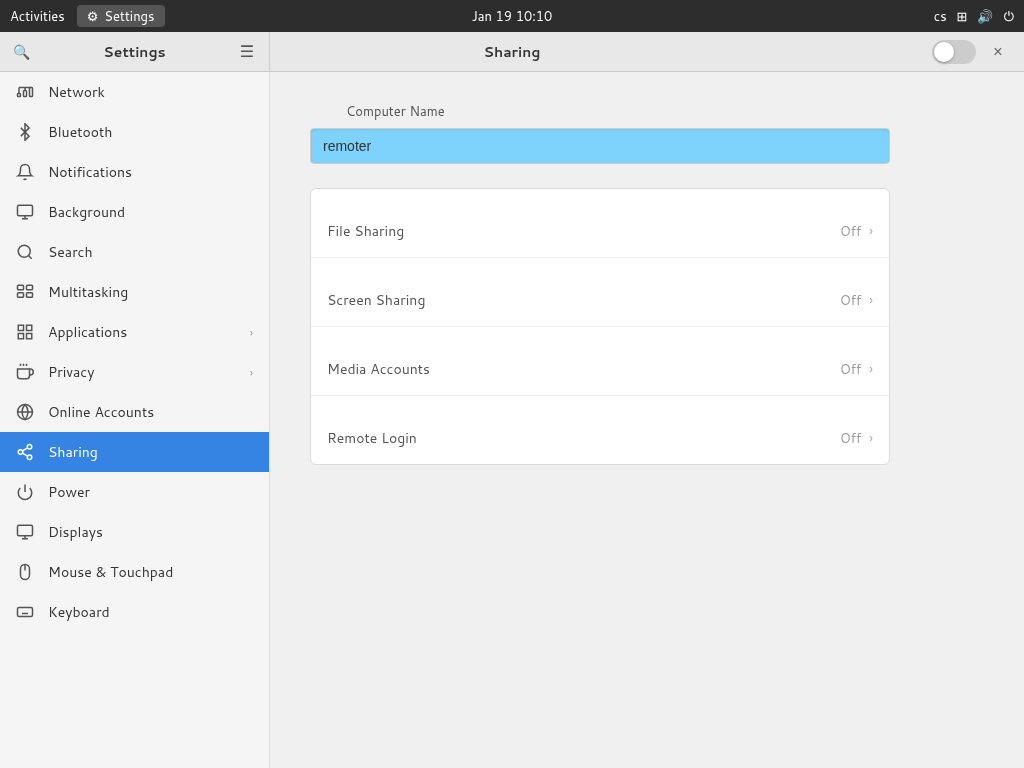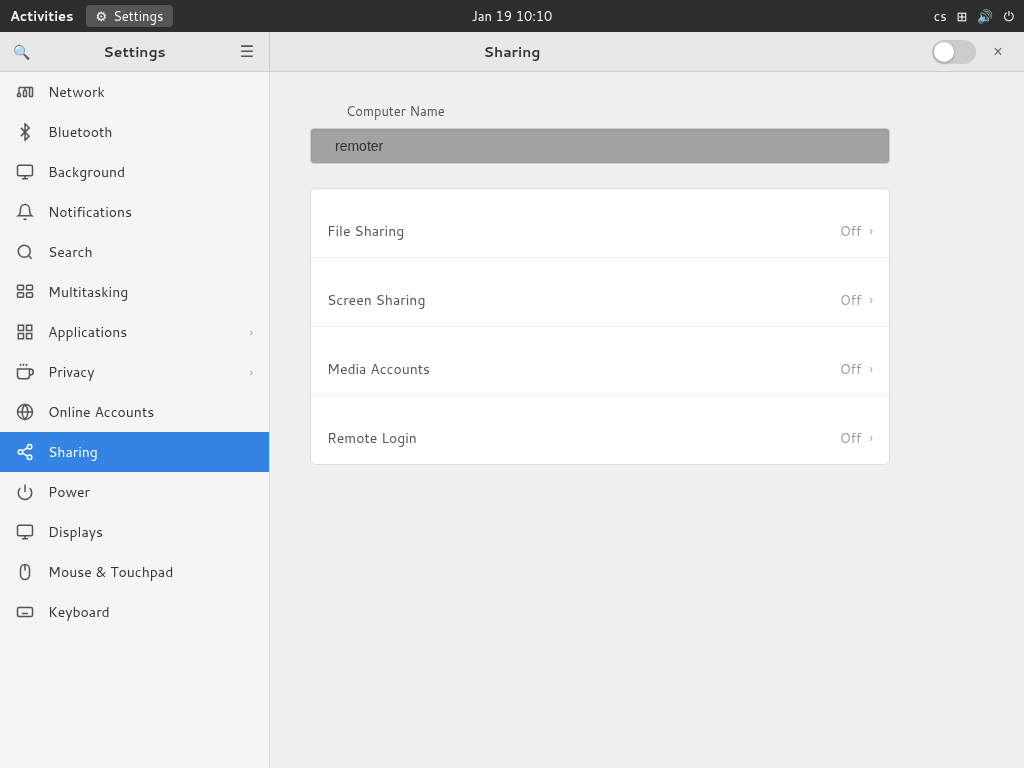--- a/index.html
+++ b/index.html
@@ -10,21 +10,21 @@
       height: 32px;
       background: #2d2d2d;
       display: flex;
       align-items: center;
       justify-content: space-between;
       padding: 0 10px;
       color: #fff;
       font-size: 13px;
     }
     .topbar-left { display: flex; align-items: center; gap: 12px; }
-    .topbar-activities { font-size: 13px; font-weight: 700; cursor: pointer; }
+    .topbar-activities { font-size: 13px; font-weight: 400; cursor: pointer; }
     .topbar-settings-btn {
       background: #555;
       border-radius: 4px;
       padding: 2px 10px;
       display: flex; align-items: center; gap: 6px;
       color: #fff; font-size: 13px;
     }
     .topbar-center { position: absolute; left: 50%; transform: translateX(-50%); color: #fff; font-size: 13px; }
     .topbar-right { display: flex; align-items: center; gap: 10px; color: #fff; font-size: 13px; }
 
@@ -183,22 +183,22 @@
       color: #555;
       margin-bottom: 8px;
       font-weight: 500;
       margin-left: 36px;
     }
     .computer-name-input {
       width: 580px;
       height: 36px;
       border: 1px solid #ccc;
       border-radius: 4px;
-      background: #a3a3a3;
-      padding: 0 24px;
+      background: #7dd3fc;
+      padding: 0 12px;
       font-size: 14px;
       color: #333;
       outline: none;
       margin-bottom: 24px;
       box-shadow: inset 0 1px 3px rgba(0,0,0,0.08);
     }
     .sharing-list {
       width: 580px;
       background: #fff;
       border-radius: 6px;
@@ -292,35 +292,35 @@
           <span class="sidebar-icon">
             <svg class="icon-svg" viewBox="0 0 24 24" fill="none" stroke="currentColor" stroke-width="2">
               <polyline points="6.5 6.5 17.5 17.5 12 23 12 1 17.5 6.5 6.5 17.5"></polyline>
             </svg>
           </span>
           <span class="sidebar-label">Bluetooth</span>
         </div>
         <div class="sidebar-item">
           <span class="sidebar-icon">
             <svg class="icon-svg" viewBox="0 0 24 24" fill="none" stroke="currentColor" stroke-width="2">
+              <path d="M18 8A6 6 0 0 0 6 8c0 7-3 9-3 9h18s-3-2-3-9"></path>
+              <path d="M13.73 21a2 2 0 0 1-3.46 0"></path>
+            </svg>
+          </span>
+          <span class="sidebar-label">Notifications</span>
+        </div>
+        <div class="sidebar-item">
+          <span class="sidebar-icon">
+            <svg class="icon-svg" viewBox="0 0 24 24" fill="none" stroke="currentColor" stroke-width="2">
               <rect x="2" y="3" width="20" height="14" rx="2"></rect>
               <line x1="8" y1="21" x2="16" y2="21"></line>
               <line x1="12" y1="17" x2="12" y2="21"></line>
             </svg>
           </span>
           <span class="sidebar-label">Background</span>
-        </div>
-        <div class="sidebar-item">
-          <span class="sidebar-icon">
-            <svg class="icon-svg" viewBox="0 0 24 24" fill="none" stroke="currentColor" stroke-width="2">
-              <path d="M18 8A6 6 0 0 0 6 8c0 7-3 9-3 9h18s-3-2-3-9"></path>
-              <path d="M13.73 21a2 2 0 0 1-3.46 0"></path>
-            </svg>
-          </span>
-          <span class="sidebar-label">Notifications</span>
         </div>
         <div class="sidebar-item">
           <span class="sidebar-icon">
             <svg class="icon-svg" viewBox="0 0 24 24" fill="none" stroke="currentColor" stroke-width="2">
               <circle cx="11" cy="11" r="8"></circle>
               <line x1="21" y1="21" x2="16.65" y2="16.65"></line>
             </svg>
           </span>
           <span class="sidebar-label">Search</span>
         </div>

